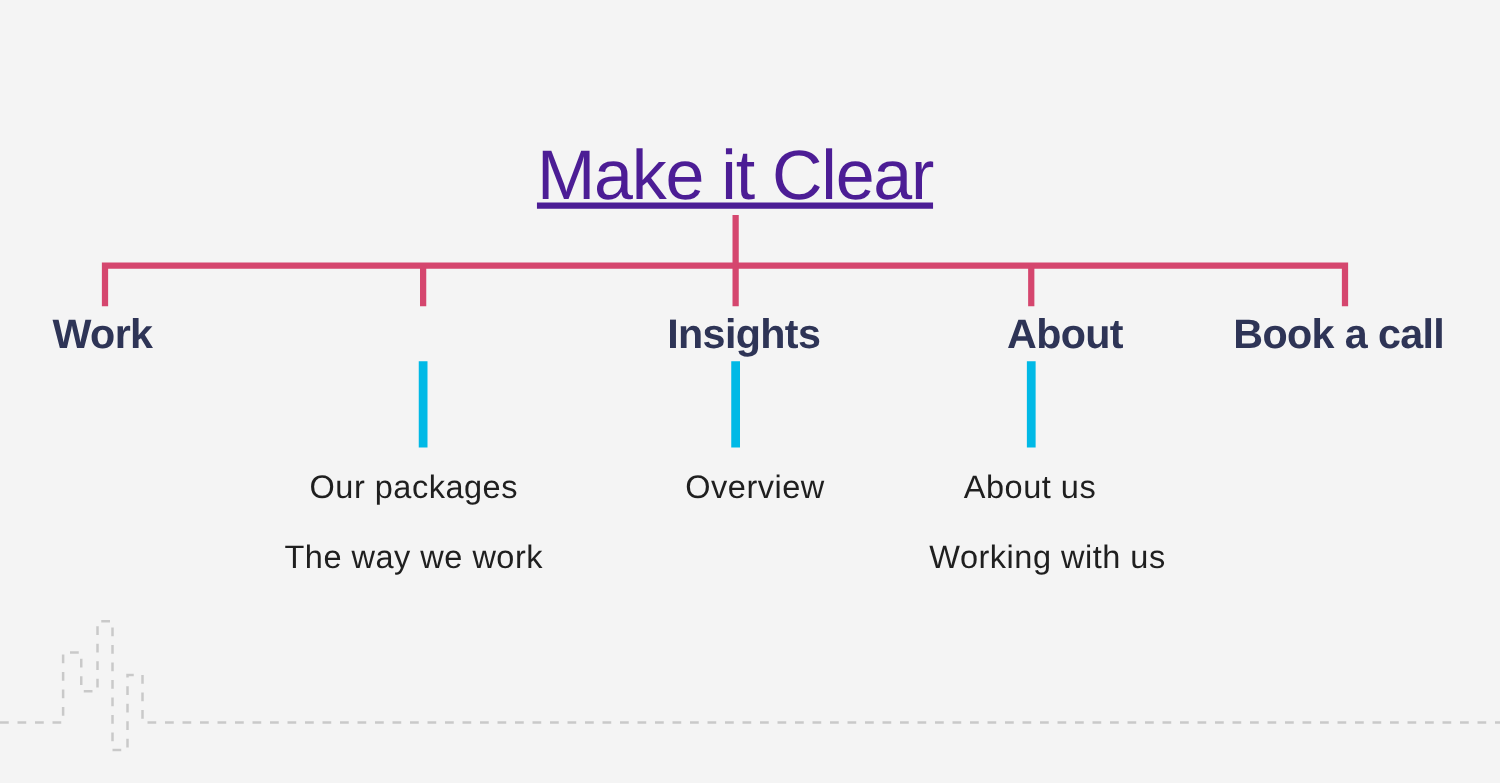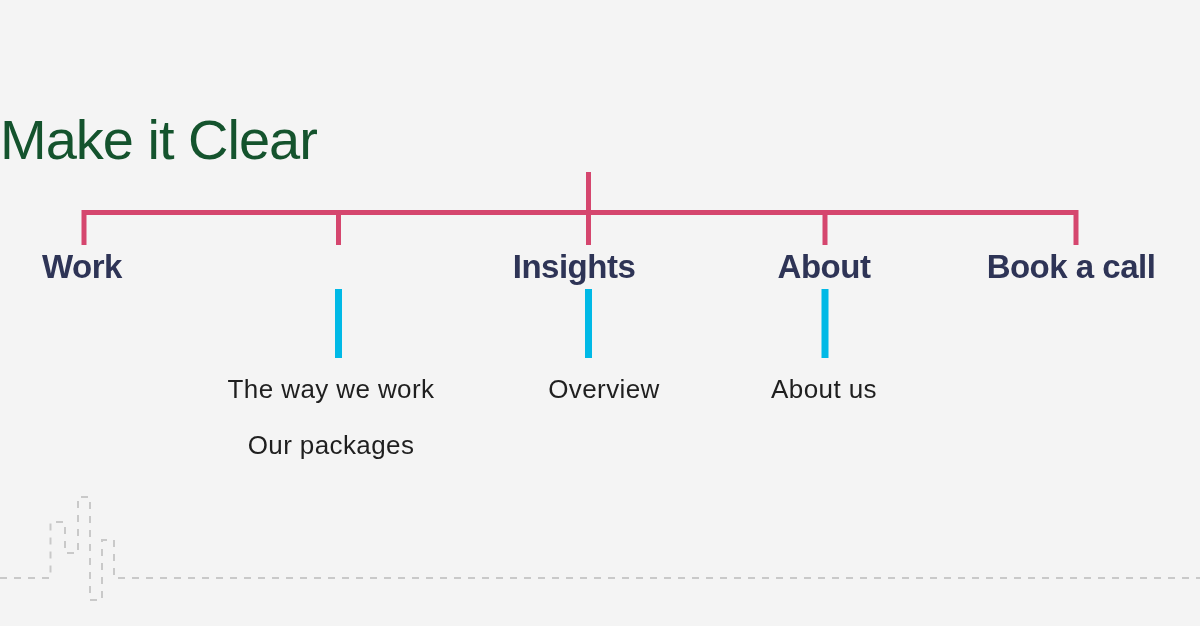--- a/index.html
+++ b/index.html
@@ -6,33 +6,33 @@
   html,body { width:1200px; height:626px; }
   body { font-family:"Liberation Sans", sans-serif; }
   .canvas {
     position:relative; width:1200px; height:626px;
     background:#f4f4f4; overflow:hidden;
   }
   .svg-layer { position:absolute; left:0; top:0; width:1200px; height:626px; }
 
   .title {
     position:absolute; top:112px; left:0; width:1176px;
-    text-align:left; font-size:56px; font-weight:500;
-    letter-spacing:-1px; color:#14532d; line-height:1;
+    text-align:center; font-size:56px; font-weight:500;
+    letter-spacing:-1px; color:#4c1d95; line-height:1;text-decoration:underline;
   }
 
   .nav-label {
     position:absolute; top:250px; width:320px; text-align:center;
     font-size:33px; font-weight:bold; letter-spacing:-0.5px;
     color:#2e3456; line-height:1;
   }
   .c-work  { left:-78px; }
   .c-what  { left:171px; }
-  .c-ins   { left:414px; }
-  .c-about { left:664px; }
+  .c-ins   { left:435px; }
+  .c-about { left:692px; }
   .c-book  { left:911px; }
 
   .sub-list {
     position:absolute; top:376px; width:340px; text-align:center;
   }
   .l-what  { left:161px; }
   .l-ins   { left:434px; }
   .l-about { left:654px; }
   .sub-item {
     height:26px; margin-bottom:30px;
@@ -64,25 +64,26 @@
   </svg>
 
   <h1 class="title">Make it Clear</h1>
 
   <div class="nav-label c-work">Work</div>
   <div class="nav-label c-ins">Insights</div>
   <div class="nav-label c-about">About</div>
   <div class="nav-label c-book">Book a call</div>
 
   <div class="sub-list l-what">
+    <div class="sub-item">Our packages</div>
     <div class="sub-item">The way we work</div>
-    <div class="sub-item">Our packages</div>
   </div>
 
   <div class="sub-list l-ins">
     <div class="sub-item">Overview</div>
   </div>
 
   <div class="sub-list l-about">
     <div class="sub-item">About us</div>
+    <div class="sub-item">Working with us</div>
   </div>
 
 </div>
 
 </body></html>

